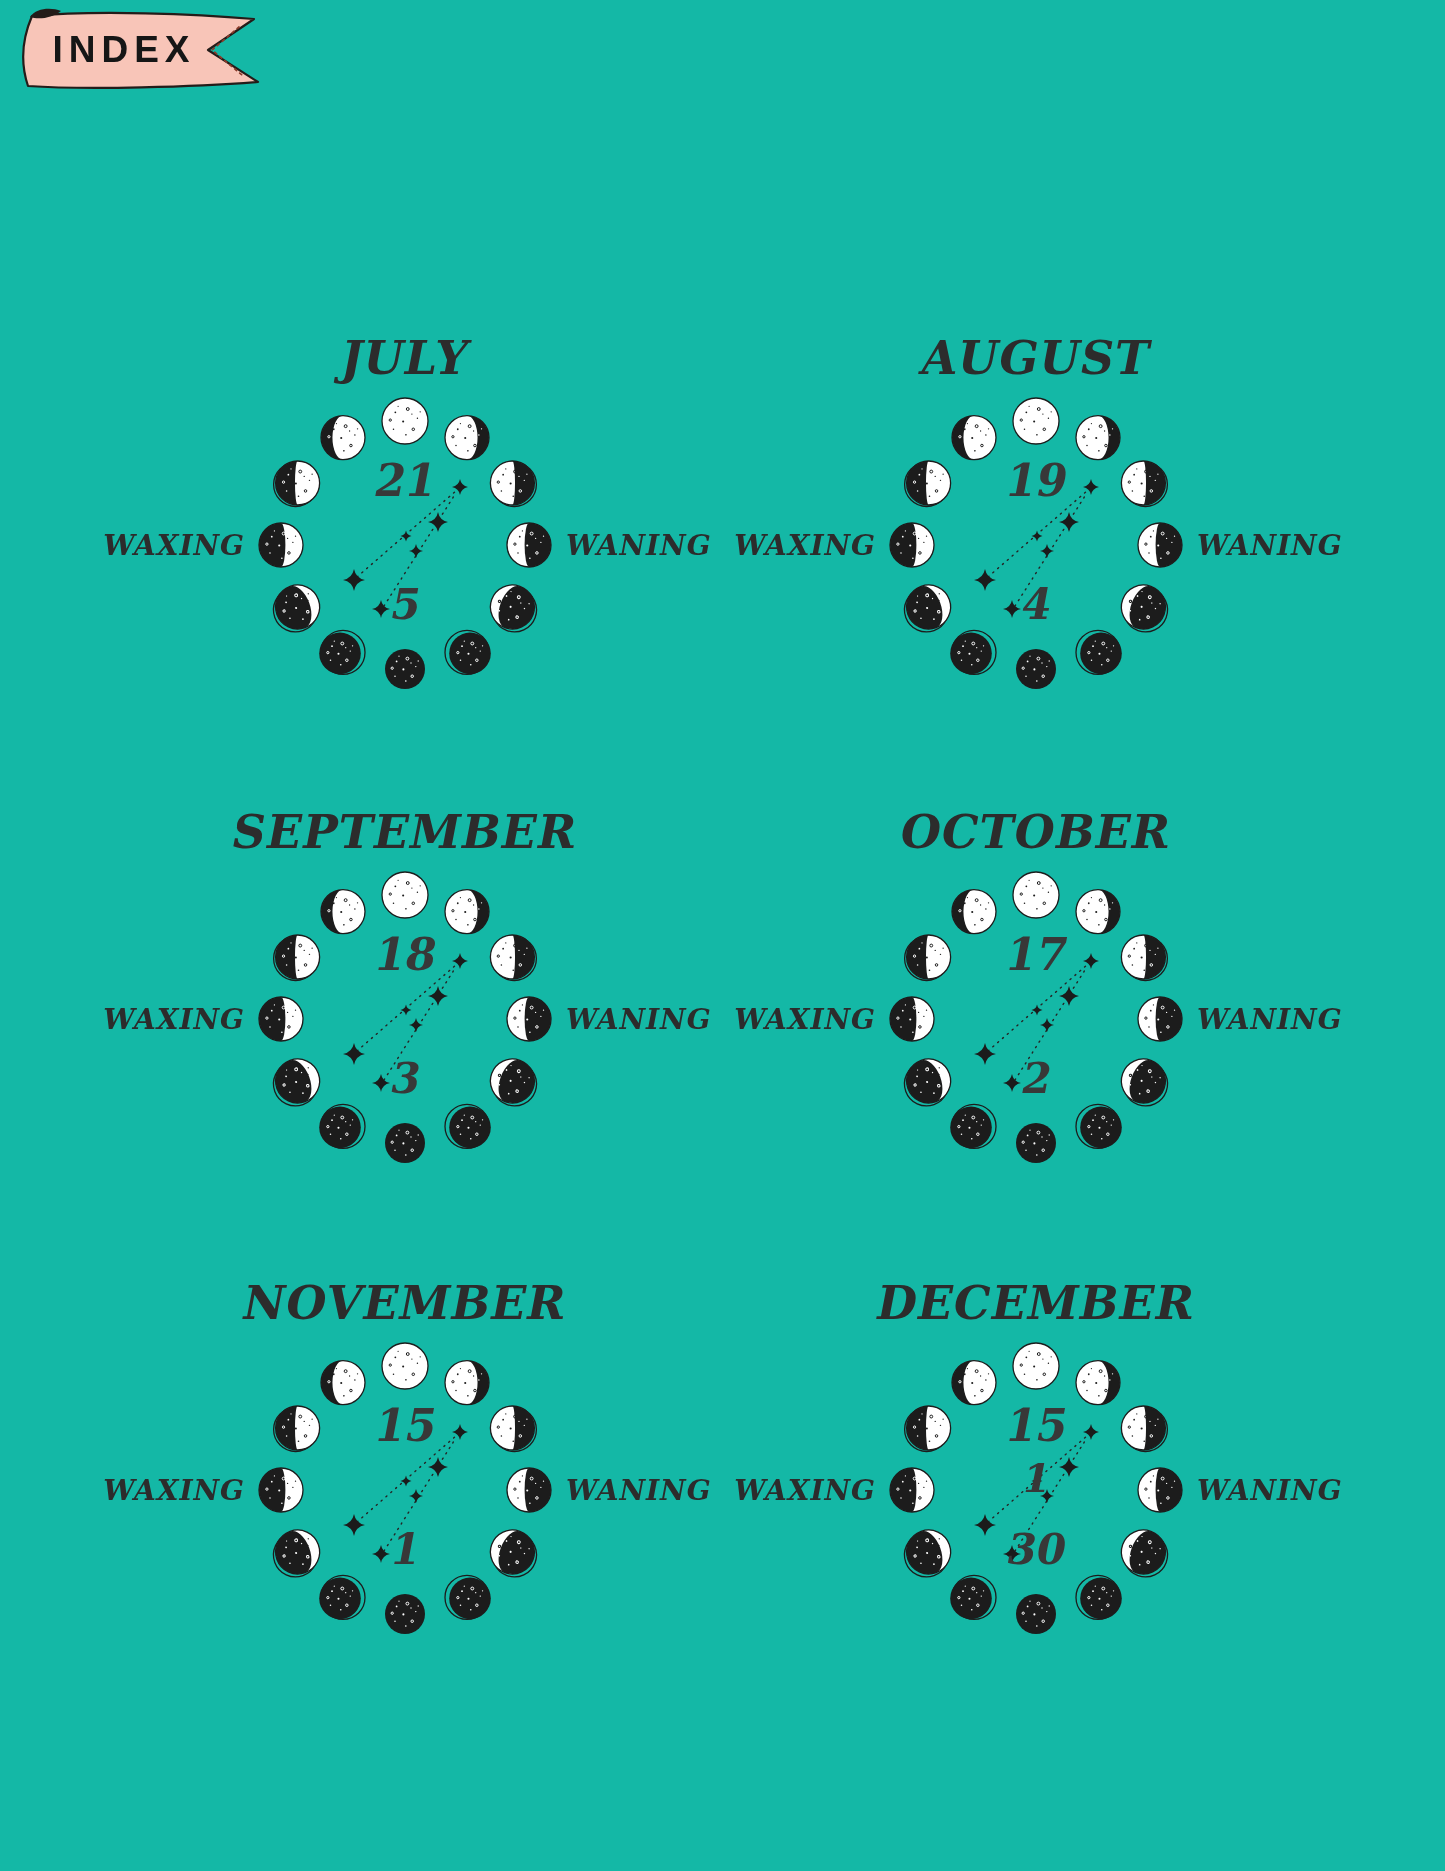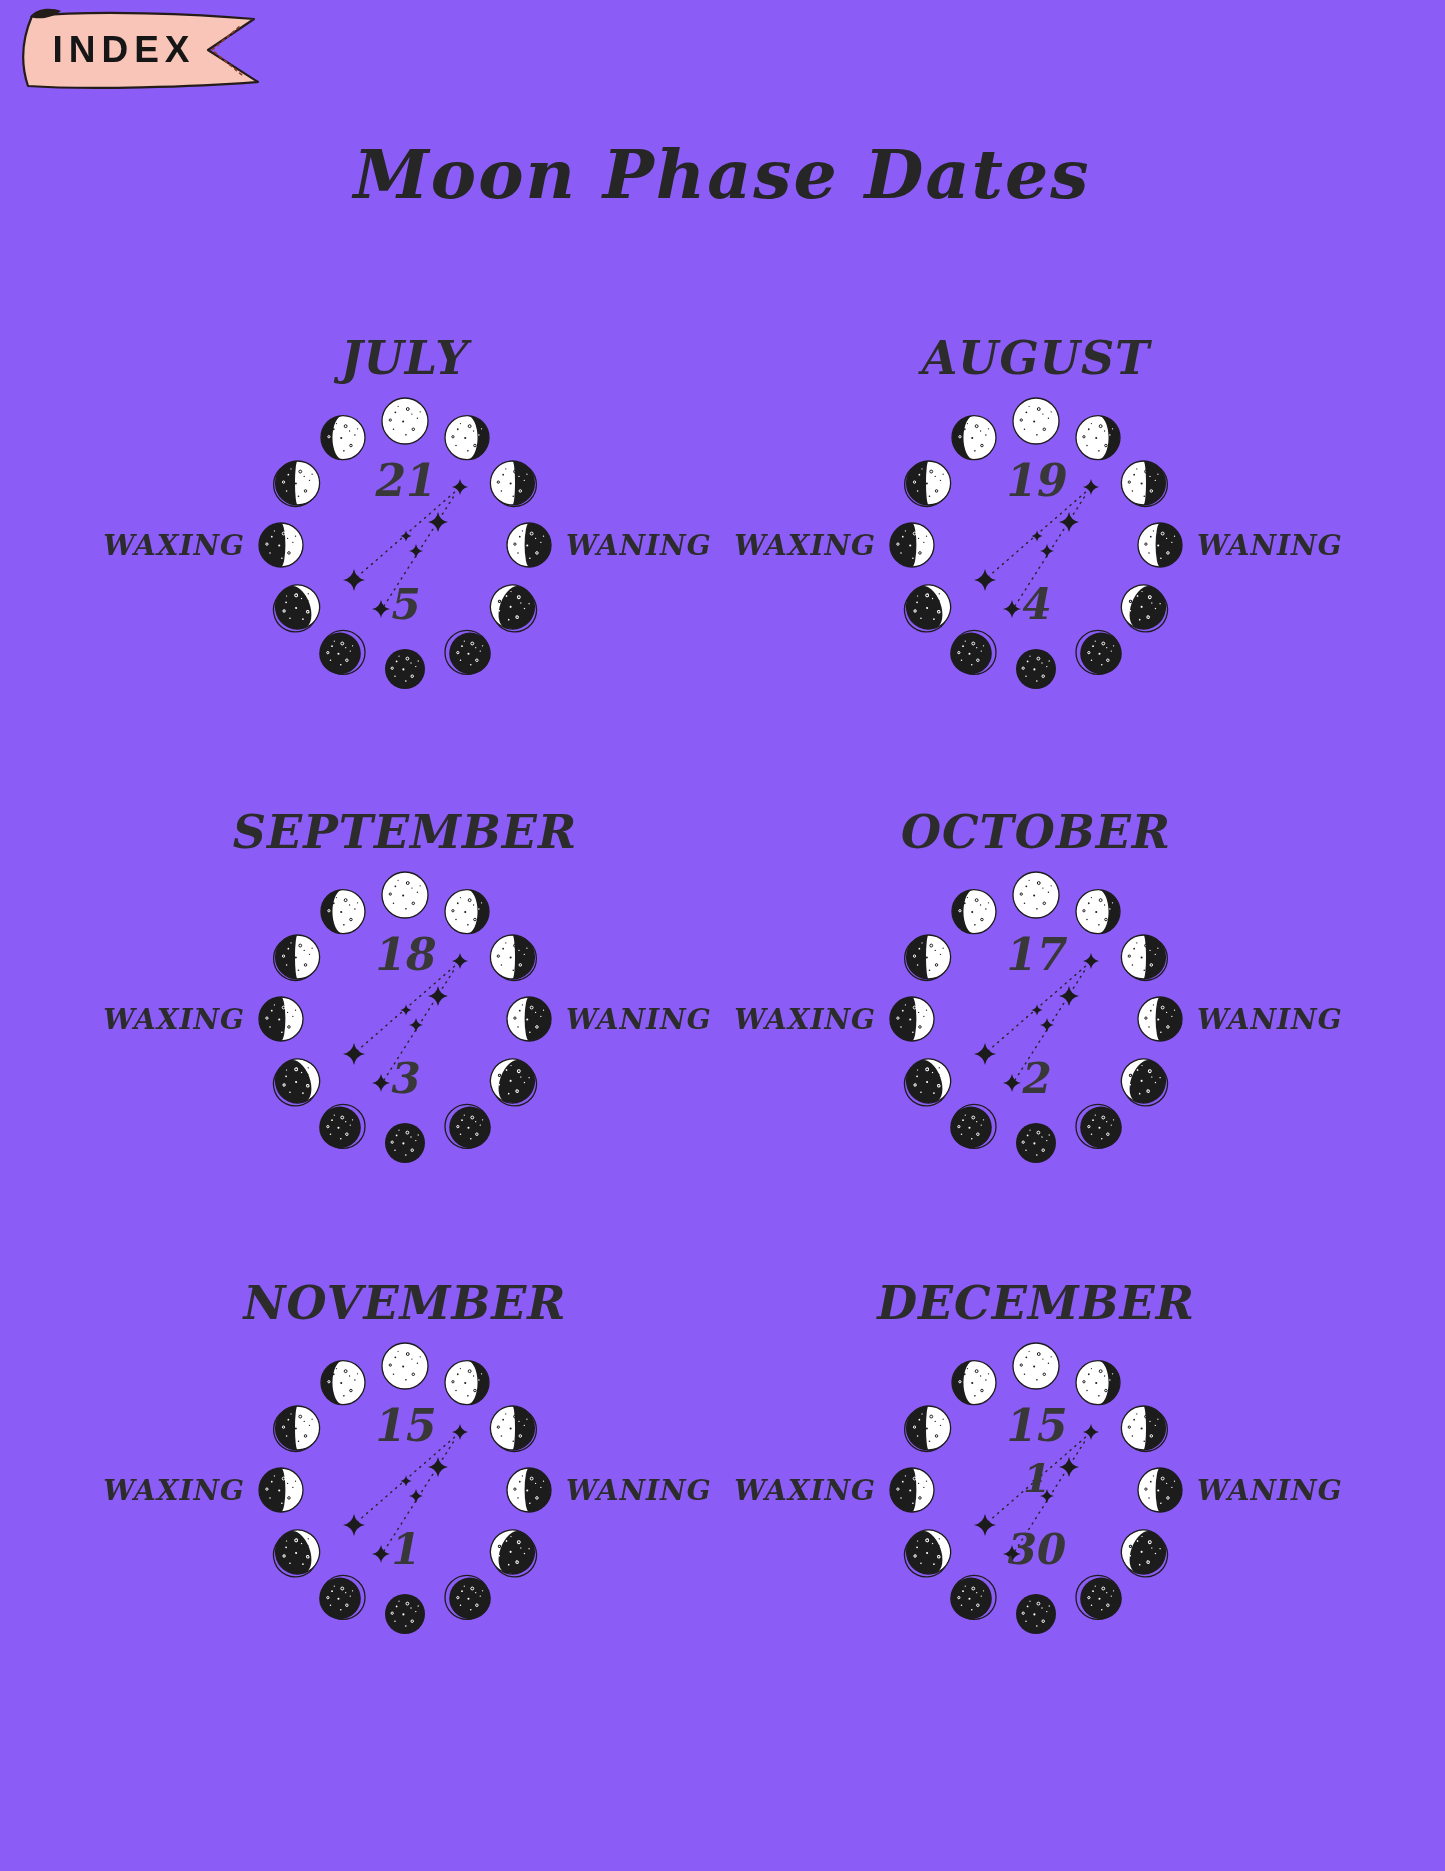--- a/index.html
+++ b/index.html
@@ -1,16 +1,16 @@
 <!DOCTYPE html>
 <html><head>
 <meta charset="utf-8">
 <style>
   html,body{margin:0;padding:0;background:#ffffff;}
-  .page{position:relative;width:1445px;height:1871px;background:#8b5cf6;overflow:hidden;
+  .page{position:relative;width:1445px;height:1871px;background:#14b8a6;overflow:hidden;
         font-family:"DejaVu Serif",serif;}
   .main-title{position:absolute;left:272px;width:900px;text-align:center;
               font-style:italic;font-weight:bold;color:#262626;letter-spacing:2px;}
   #title-line1{top:134px;font-size:68px;line-height:80px;height:80px;}
   #title-line2{top:232px;font-size:68px;line-height:80px;height:80px;}
   .panel{position:absolute;overflow:visible;}
   .panel text{font-family:"DejaVu Serif",serif;font-style:italic;font-weight:bold;fill:#2c2c2c;}
   text.month-title{font-size:46px;letter-spacing:1px;}
   text.side-label{font-size:28px;letter-spacing:1px;}
   text.date-top{font-size:44px;fill:#383838;}
@@ -26,21 +26,20 @@
 <div class="page">
 
   <svg id="ribbon" width="262" height="86" viewBox="0 0 262 86">
     <path d="M 26 11 C 90 5 190 9 248 14 L 202 45 L 252 77
              C 190 82 80 85 22 81 C 14 57 17 32 26 11 Z" fill="#f8c5b8" stroke="#241c19" stroke-width="2.2" stroke-linejoin="round"></path>
     <path d="M 24 12 C 30 3 45 2 55 6 C 46 13 33 15 24 12 Z" fill="#241c19"></path>
     <path d="M 233 22 L 206 45 L 236 70" fill="none" stroke="#8a3b2a" stroke-width="1.7" stroke-dasharray="2.5 4" stroke-linecap="round"></path>
     <text x="118" y="57" text-anchor="middle">INDEX</text>
   </svg>
 
-  <div id="title-line1" class="main-title">Moon Phase Dates</div>
 
   <div id="panels">
       <svg class="panel" width="680" height="425" viewBox="0 0 680 425" style="left:65px;top:300px;">
         <text x="340" y="74" class="month-title" text-anchor="middle">JULY</text>
         <text x="180" y="255" class="side-label" text-anchor="end">WAXING</text>
         <text x="501" y="255" class="side-label" text-anchor="start">WANING</text>
         <g transform="translate(340 121)">
           <circle cx="0" cy="0" r="23" fill="#ffffff" stroke="#1c1c1c" stroke-width="1.3"></circle>
           <circle cx="-9.66" cy="-8.74" r="0.8800000000000001" fill="#1c1c1c"></circle>
           <circle cx="2.76" cy="-11.96" r="1.44" fill="none" stroke="#1c1c1c" stroke-width="1"></circle>

